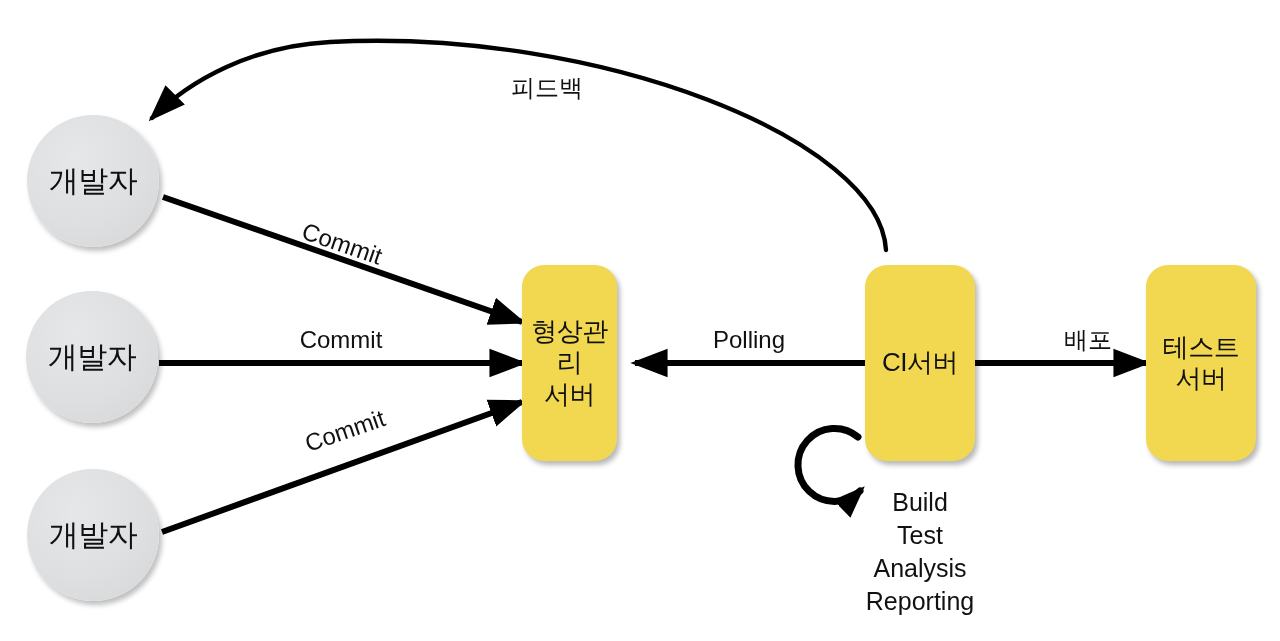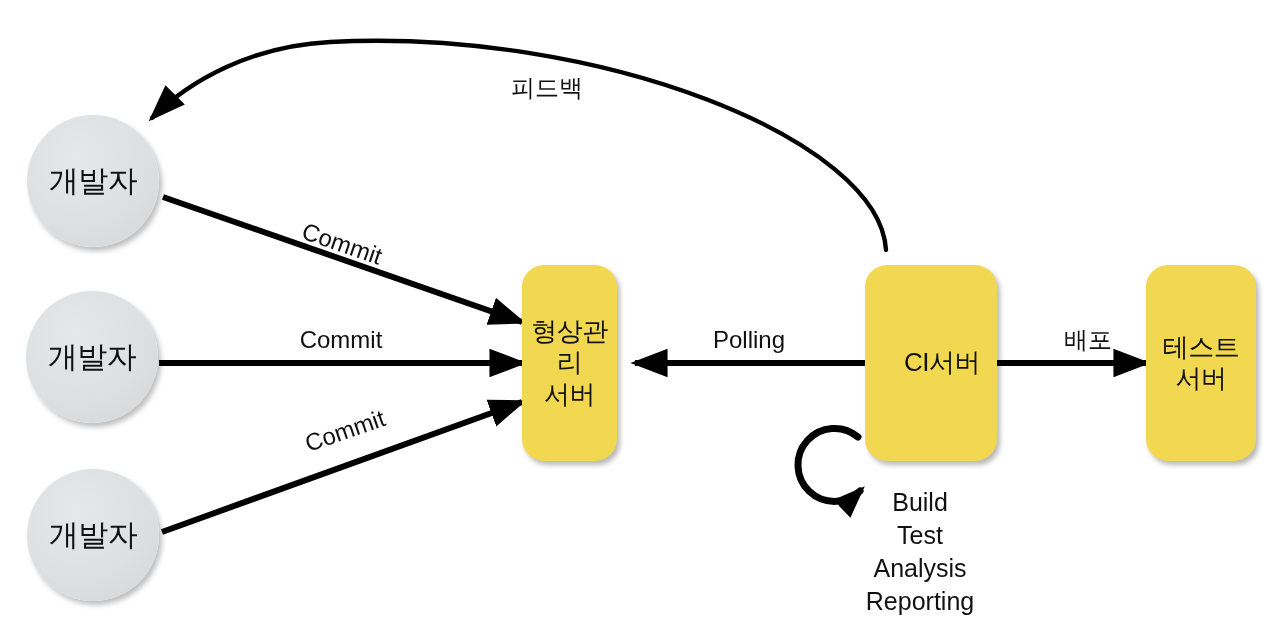--- a/index.html
+++ b/index.html
@@ -124,21 +124,21 @@
 
   <div class="node-circle" style="left:27px; top:469px; width:132px; height:132px;">
     <span class="label">개발자</span>
   </div>
 
   <div class="node-box" style="left:522px; top:265px; width:95px; height:196px;">
     <span class="label">형상관리
 서버</span>
   </div>
 
-  <div class="node-box" style="left:865px; top:265px; width:110px; height:196px;padding-left:22px;">
+  <div class="node-box" style="left:865px; top:265px; width:110px; height:196px;">
     <span class="label">CI서버</span>
   </div>
 
   <div class="node-box" style="left:1146px; top:265px; width:110px; height:196px;">
     <span class="label">테스트
 서버</span>
   </div>
 
   <div class="edge-label flat" style="left:513px; top:88px;margin-left:34px;">피드백</div>
 

